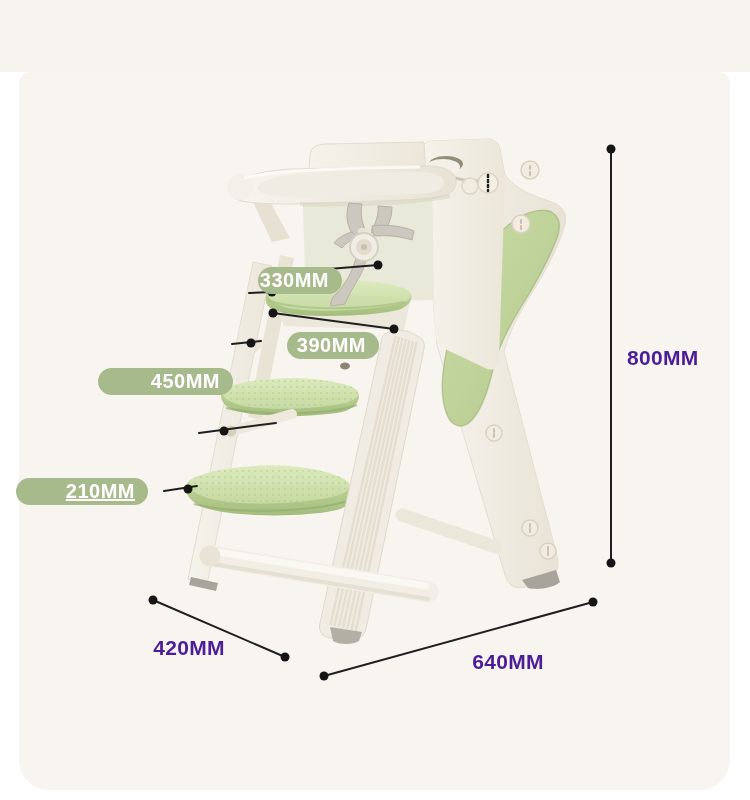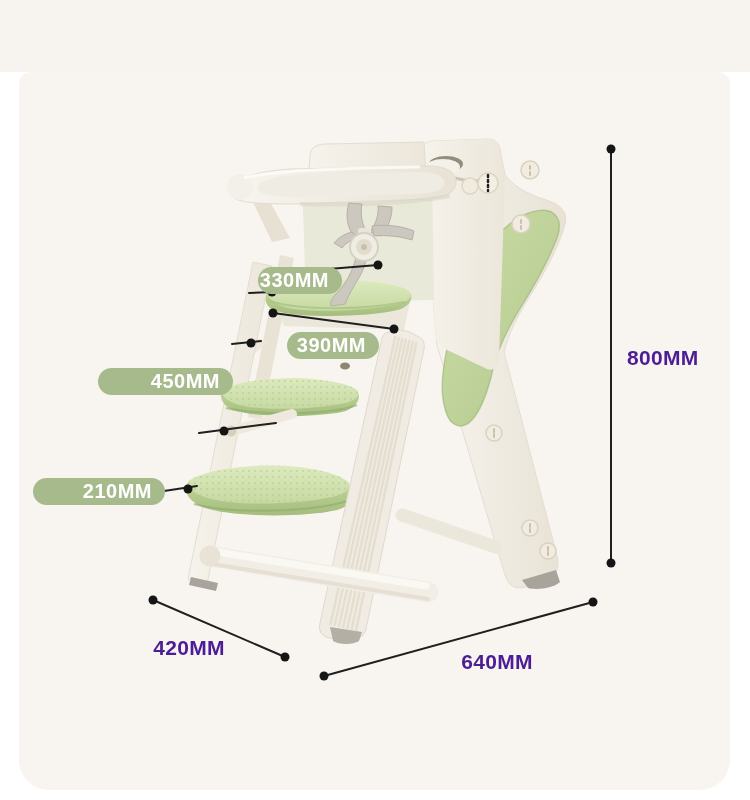--- a/index.html
+++ b/index.html
@@ -11,25 +11,25 @@
   .chair-svg{position:absolute;left:0;top:0;width:750px;height:800px;pointer-events:none;}
   .pill{position:absolute;height:27px;border-radius:999px;background:var(--pill,#a7ba8c);color:#ffffff;
         display:flex;align-items:center;justify-content:flex-end;box-sizing:border-box;
         padding-right:13px;font-size:20px;font-weight:600;letter-spacing:0.5px;}
   .p330{left:258px;top:231px;width:84px;margin-top:36px;}
   .p550{left:113px;top:280px;width:137px;}
   .p450{left:98px;top:332px;width:135px;margin-top:36px;}
   .p390{left:287px;top:332px;width:92px;}
   .p380{left:65px;top:378px;width:135px;}
   .p295{left:67px;top:420px;width:133px;}
-  .p210{left:33px;top:478px;width:132px;}
+  .p210{left:16px;top:478px;width:132px;text-decoration:underline;}
   .dim-text{position:absolute;color:#4c1d95;font-size:21px;font-weight:600;letter-spacing:0.3px;
         text-align:center;}
   .d420{left:150px;top:636px;width:78px;}
-  .d640{left:457px;top:650px;width:80px;text-align:center;}
+  .d640{left:468px;top:650px;width:80px;text-align:center;}
   .d800{left:627px;top:346px;width:80px;text-align:left;}
 </style>
 </head>
 <body>
 
 <div class="page">
 
   <div class="top-band"></div>
   <div class="card"></div>
 

